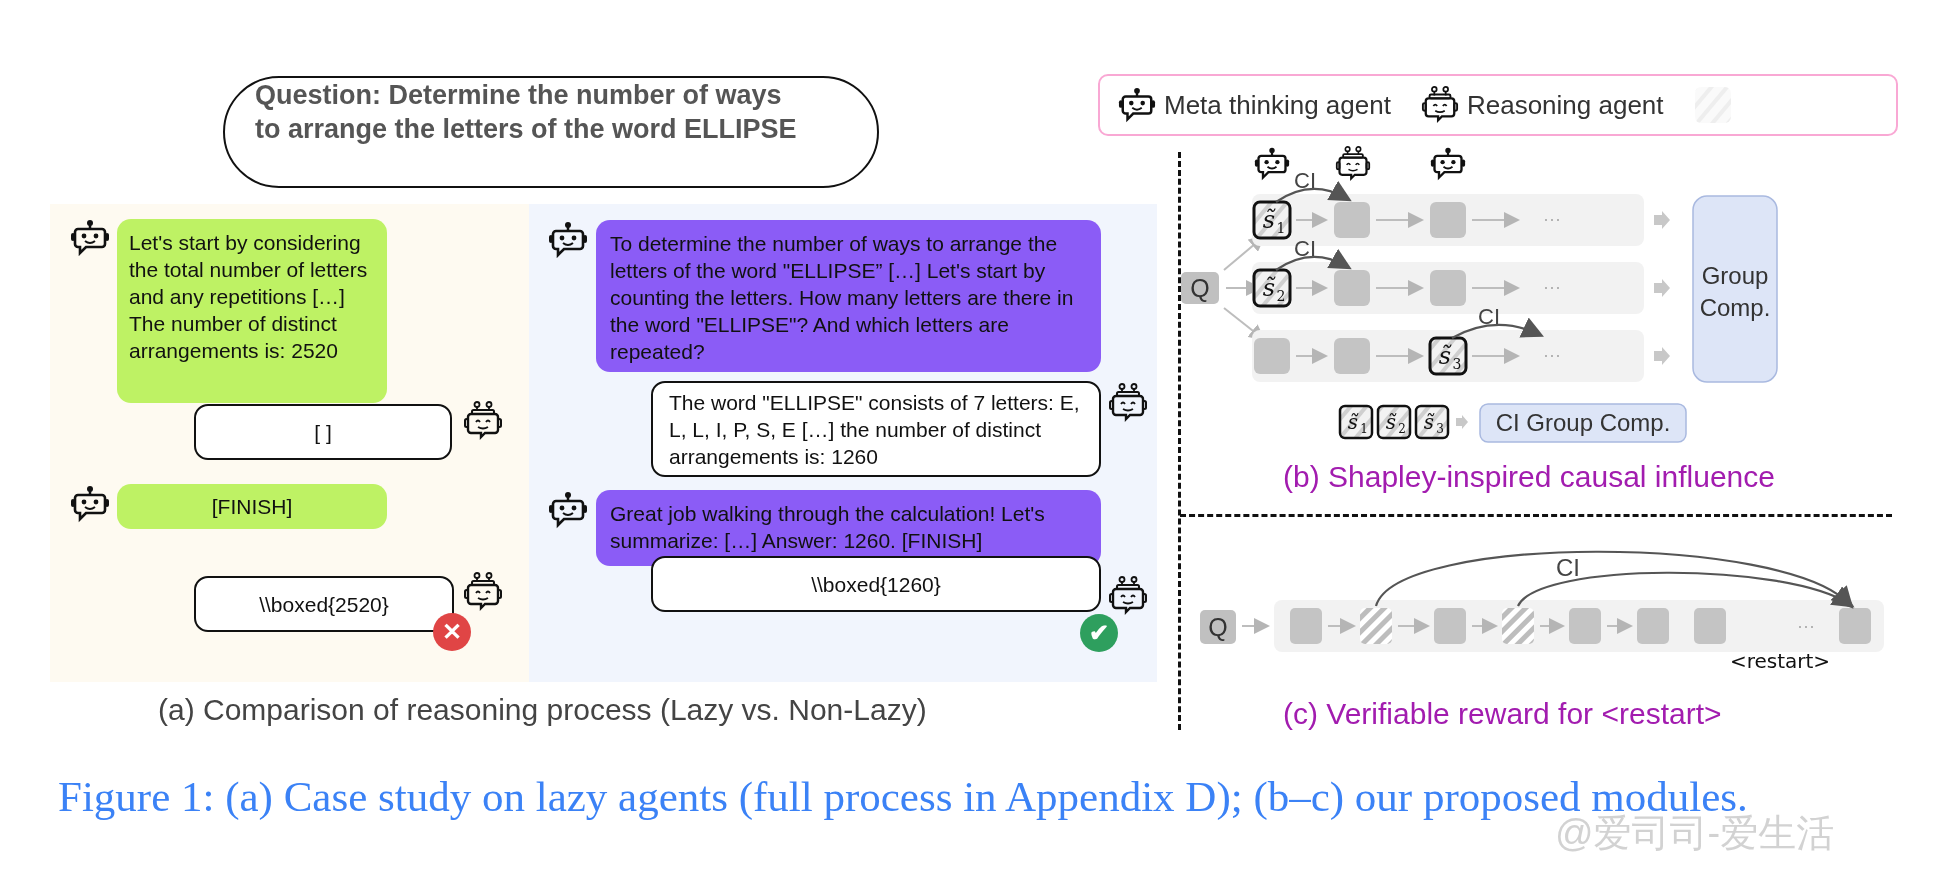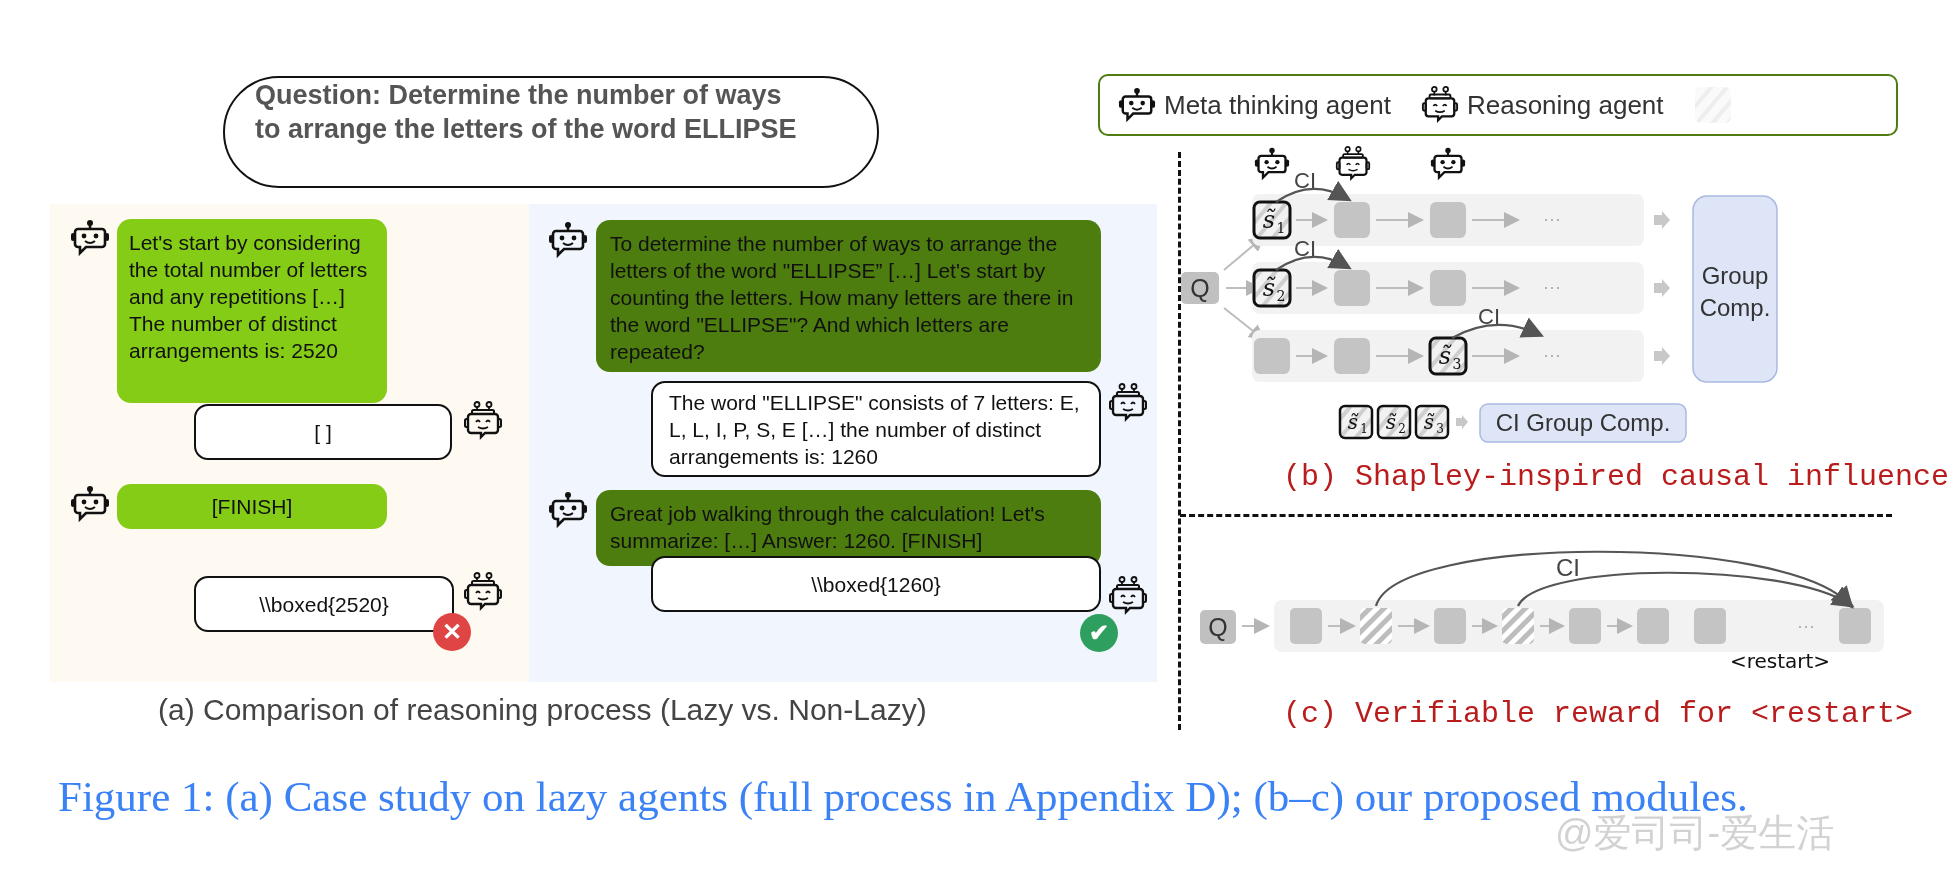--- a/index.html
+++ b/index.html
@@ -9,40 +9,40 @@
 
   
   .question-pill { left:223px; top:76px; width:656px; height:112px; border:2.5px solid #111;
     border-radius:56px; box-sizing:border-box; display:flex; align-items:flex-start; padding-left:30px; }
   .question-text { font-weight:bold; font-size:27px; line-height:34px; color:#555; }
 
   .lazy-panel { left:50px; top:204px; width:479px; height:478px; background:#fefaf1; }
   .nonlazy-panel { left:529px; top:204px; width:628px; height:478px; background:#f1f5fd; }
 
   .bubble { font-size:21px; line-height:27px; color:#111; box-sizing:border-box; }
-  .bubble-meta-lazy { background:#84cc16; border-radius:14px; padding:10px 12px; }
-  .bubble-meta-nl { background:#4d7c0f; border-radius:14px; padding:10px 14px; }
+  .bubble-meta-lazy { background:#bef264; border-radius:14px; padding:10px 12px; }
+  .bubble-meta-nl { background:#8b5cf6; border-radius:14px; padding:10px 14px; }
   .bubble-reason { background:#fff; border:2.5px solid #111; border-radius:14px; padding:8px 16px; }
   .center { display:flex; align-items:center; justify-content:center; text-align:center; }
 
   .robot { width:40px; height:40px; }
   .badge { width:38px; height:38px; border-radius:50%; display:flex; align-items:center; justify-content:center;
            color:#fff; font-weight:bold; font-size:24px; }
   .badge-wrong { background:#e04545; }
   .badge-right { background:#2e9f5e; }
 
   .caption { font-size:30px; color:#444; white-space:nowrap; }
-  .caption-dark { color:#b91c1c;font-family:Liberation Mono, monospace; }
+  .caption-dark { color:#a21caf; }
 
   
   .vdash { left:1178px; top:152px; width:0; height:578px; border-left:3px dashed #111; }
   .hdash { left:1180px; top:514px; width:712px; height:0; border-top:3px dashed #111; }
 
   
-  .legend { left:1098px; top:74px; width:800px; height:62px; border:2px solid #4d7c0f; border-radius:10px;
+  .legend { left:1098px; top:74px; width:800px; height:62px; border:2px solid #f9a8d4; border-radius:10px;
             box-sizing:border-box; display:flex; align-items:center; padding-left:18px; gap:8px; }
   .legend-label { font-size:26px; color:#333; margin-right:22px; white-space:nowrap; }
   .faded-hatch { width:38px; height:38px; opacity:0.35; }
 
   
   .fig-caption { left:58px; top:772px; font-family:"Liberation Serif", serif; font-size:43px; color:#3b82f6; white-space:nowrap; }
   .watermark { left:1555px; top:808px; font-size:38px; color:rgba(180,180,180,0.6); white-space:nowrap; }
 </style>
 </head>
 <body>

